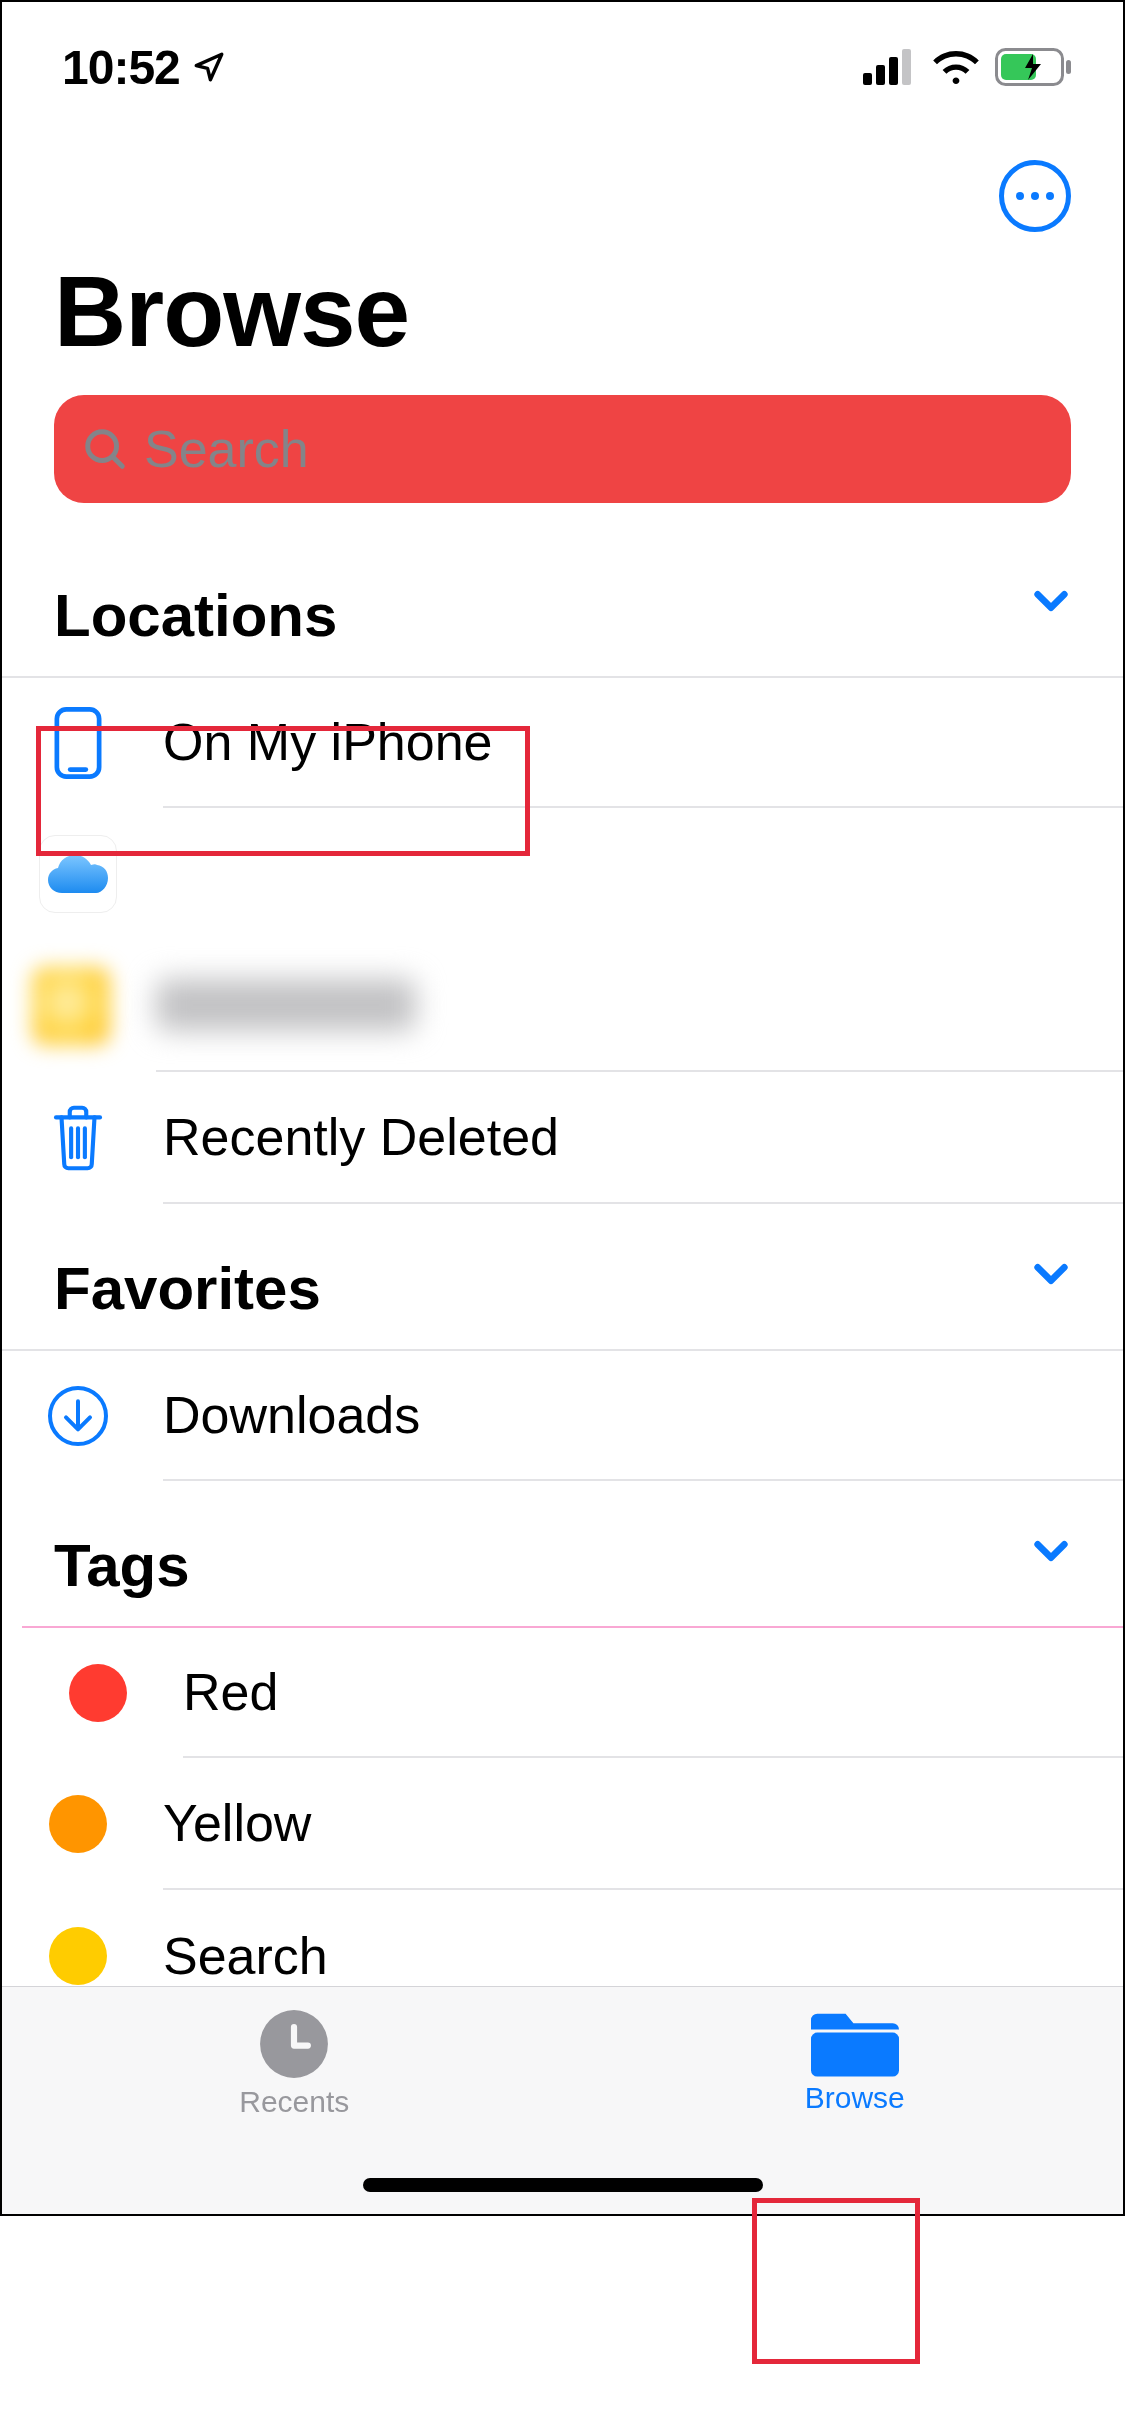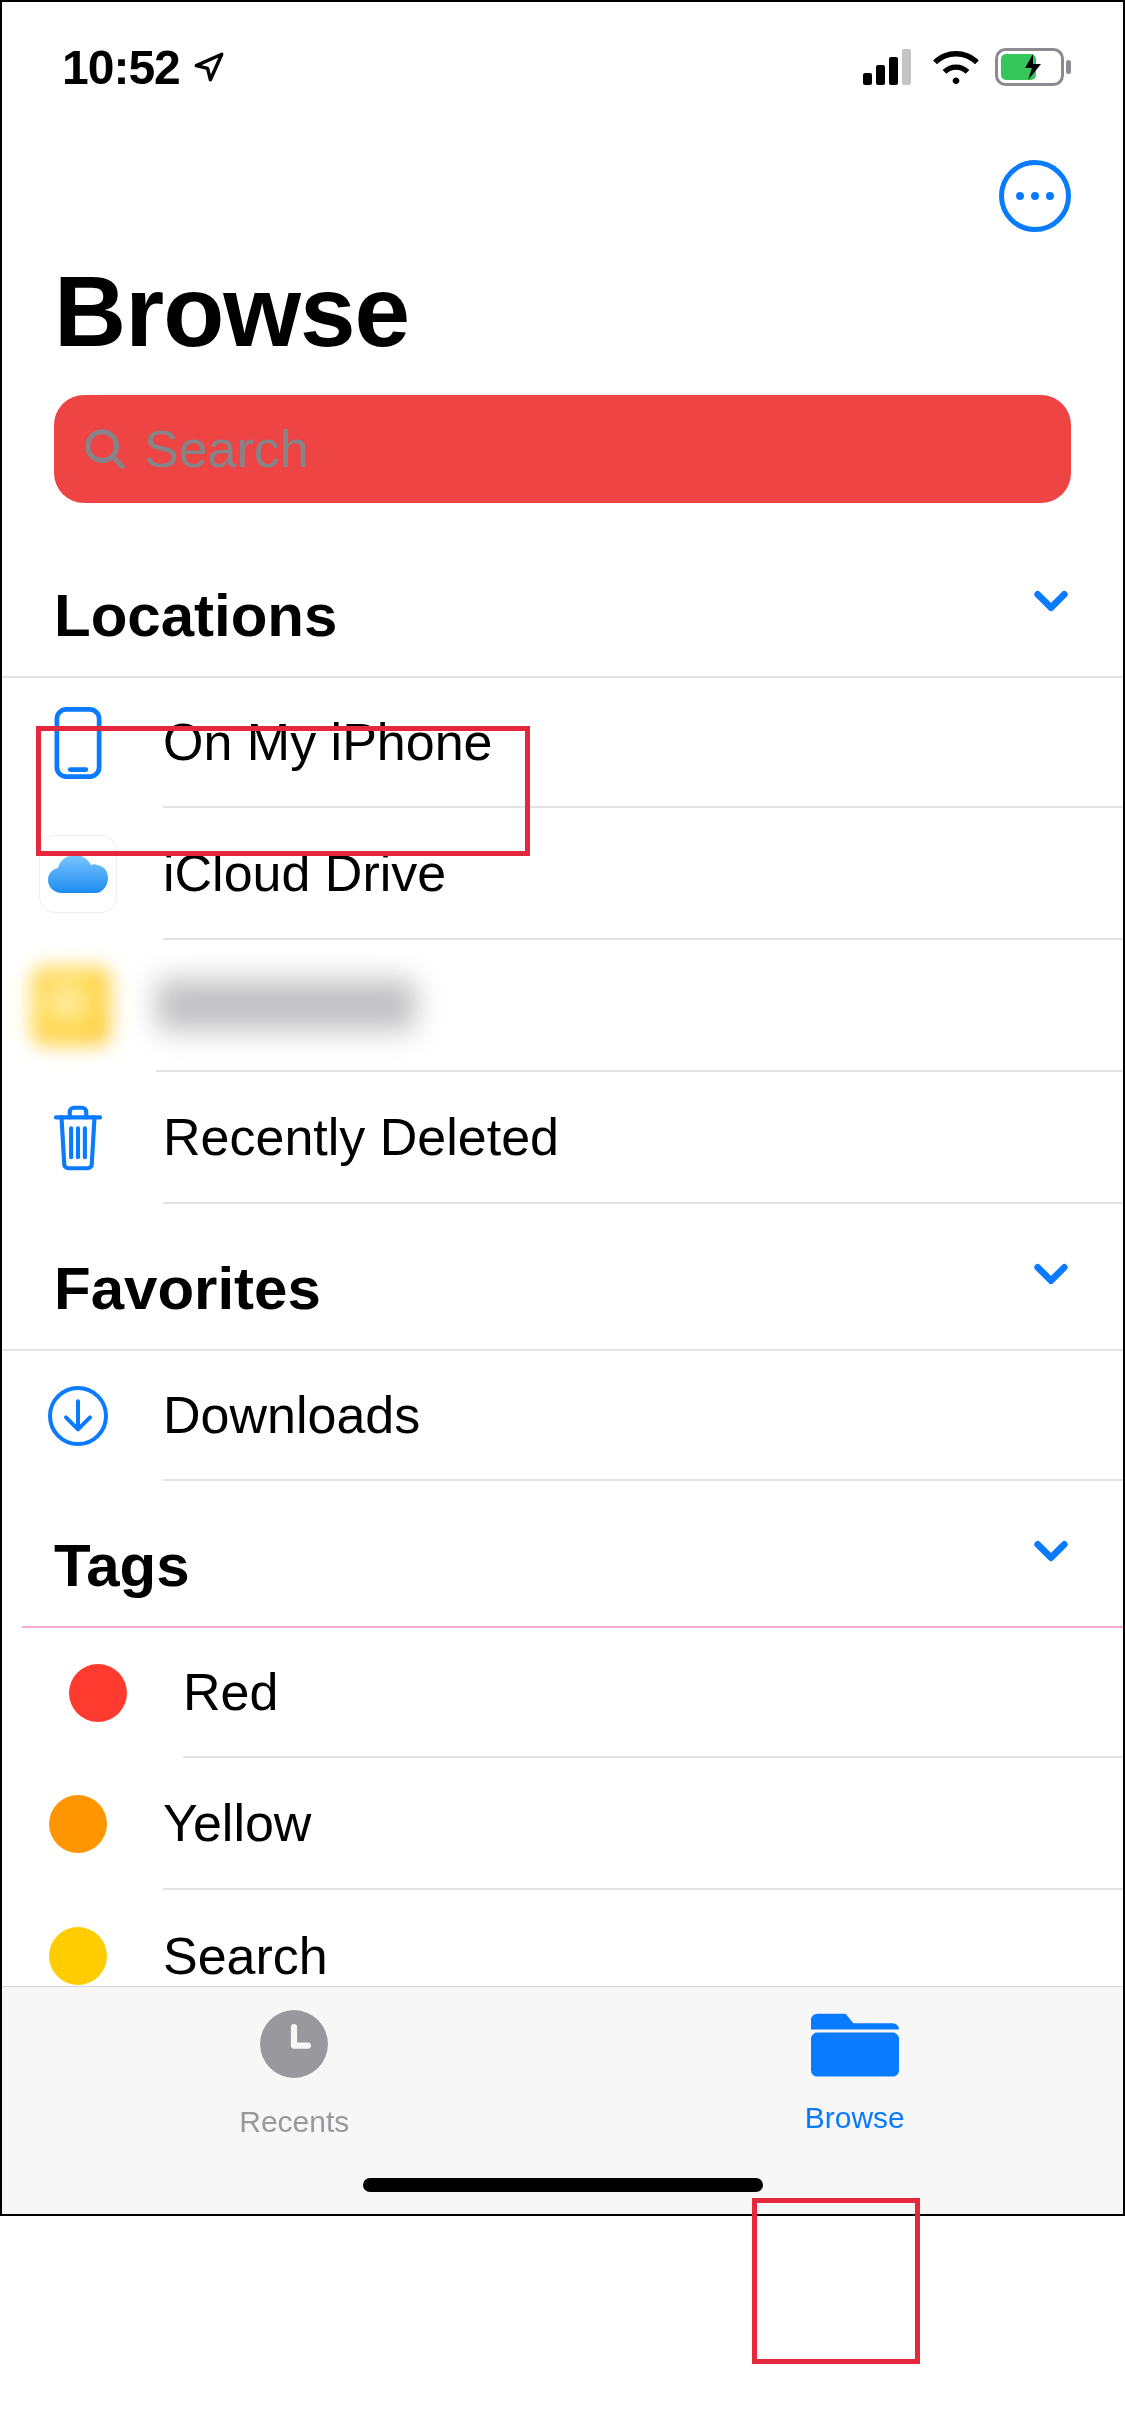--- a/index.html
+++ b/index.html
@@ -44,21 +44,21 @@
 
 
 .tag-dot { width: 58px; height: 58px; border-radius: 50%; margin: 0 56px 0 10px; flex-shrink: 0; }
 
 
 .blurred-icon { width: 78px; height: 78px; border-radius: 14px; background: radial-gradient(circle at 45% 45%, #fff3b8, #ffd646 55%, #ffbf1f 90%); filter: blur(10px); margin-right: 46px; }
 .blurred-text { width: 260px; height: 52px; background: #c2c2c4; border-radius: 10px; filter: blur(14px); }
 
 
 .tab-bar { height: 228px; background: #f7f7f8; border-top: 1px solid #d4d4d8; display: flex; }
-.tab { flex: 1; display: flex; flex-direction: column; align-items: center; justify-content: flex-start; padding-top: 20px; gap: 24px; margin-left: 24px; }
+.tab { flex: 1; display: flex; flex-direction: column; align-items: center; justify-content: flex-start; padding-top: 20px; gap: 4px; margin-left: 24px; }
 .tab-label { font-size: 30px; font-weight: 500; }
 .tab-inactive { color: #98989d; }
 .tab-active { color: #0a7aff; }
 
 
 .home-indicator { position: absolute; bottom: 22px; left: 50%; transform: translateX(-50%); width: 400px; height: 14px; background: #000; border-radius: 10px; }
 </style>
 </head>
 <body>
 
@@ -138,23 +138,20 @@
         <svg width="64" height="42" viewBox="0 0 64 42">
             <defs>
               <linearGradient id="cg" x1="0" y1="0" x2="0" y2="1">
                 <stop offset="0" stop-color="#7cc6ff"></stop>
                 <stop offset="1" stop-color="#1d8bf0"></stop>
               </linearGradient>
             </defs>
             <path fill="url(#cg)" d="M50 40H16C8 40 2 34 2 27c0-6 4-11 10-12 2-8 9-13 17-13 7 0 13 4 16 10 3-1 5-1 6 0 7 1 11 6 11 13 0 8-6 15-12 15z"></path>
           </svg>
       </div>
-      <div class="row-inner">
-          <span class="row-label">iCloud Drive</span>
-        </div>
     </div>
 
     <div class="row" style="padding-left:30px;">
       <div class="blurred-icon"></div>
       <div class="row-inner" style="border-bottom:2px solid #e3e3e6;">
           <div class="blurred-text"></div>
         </div>
     </div>
 
     <div class="row">

